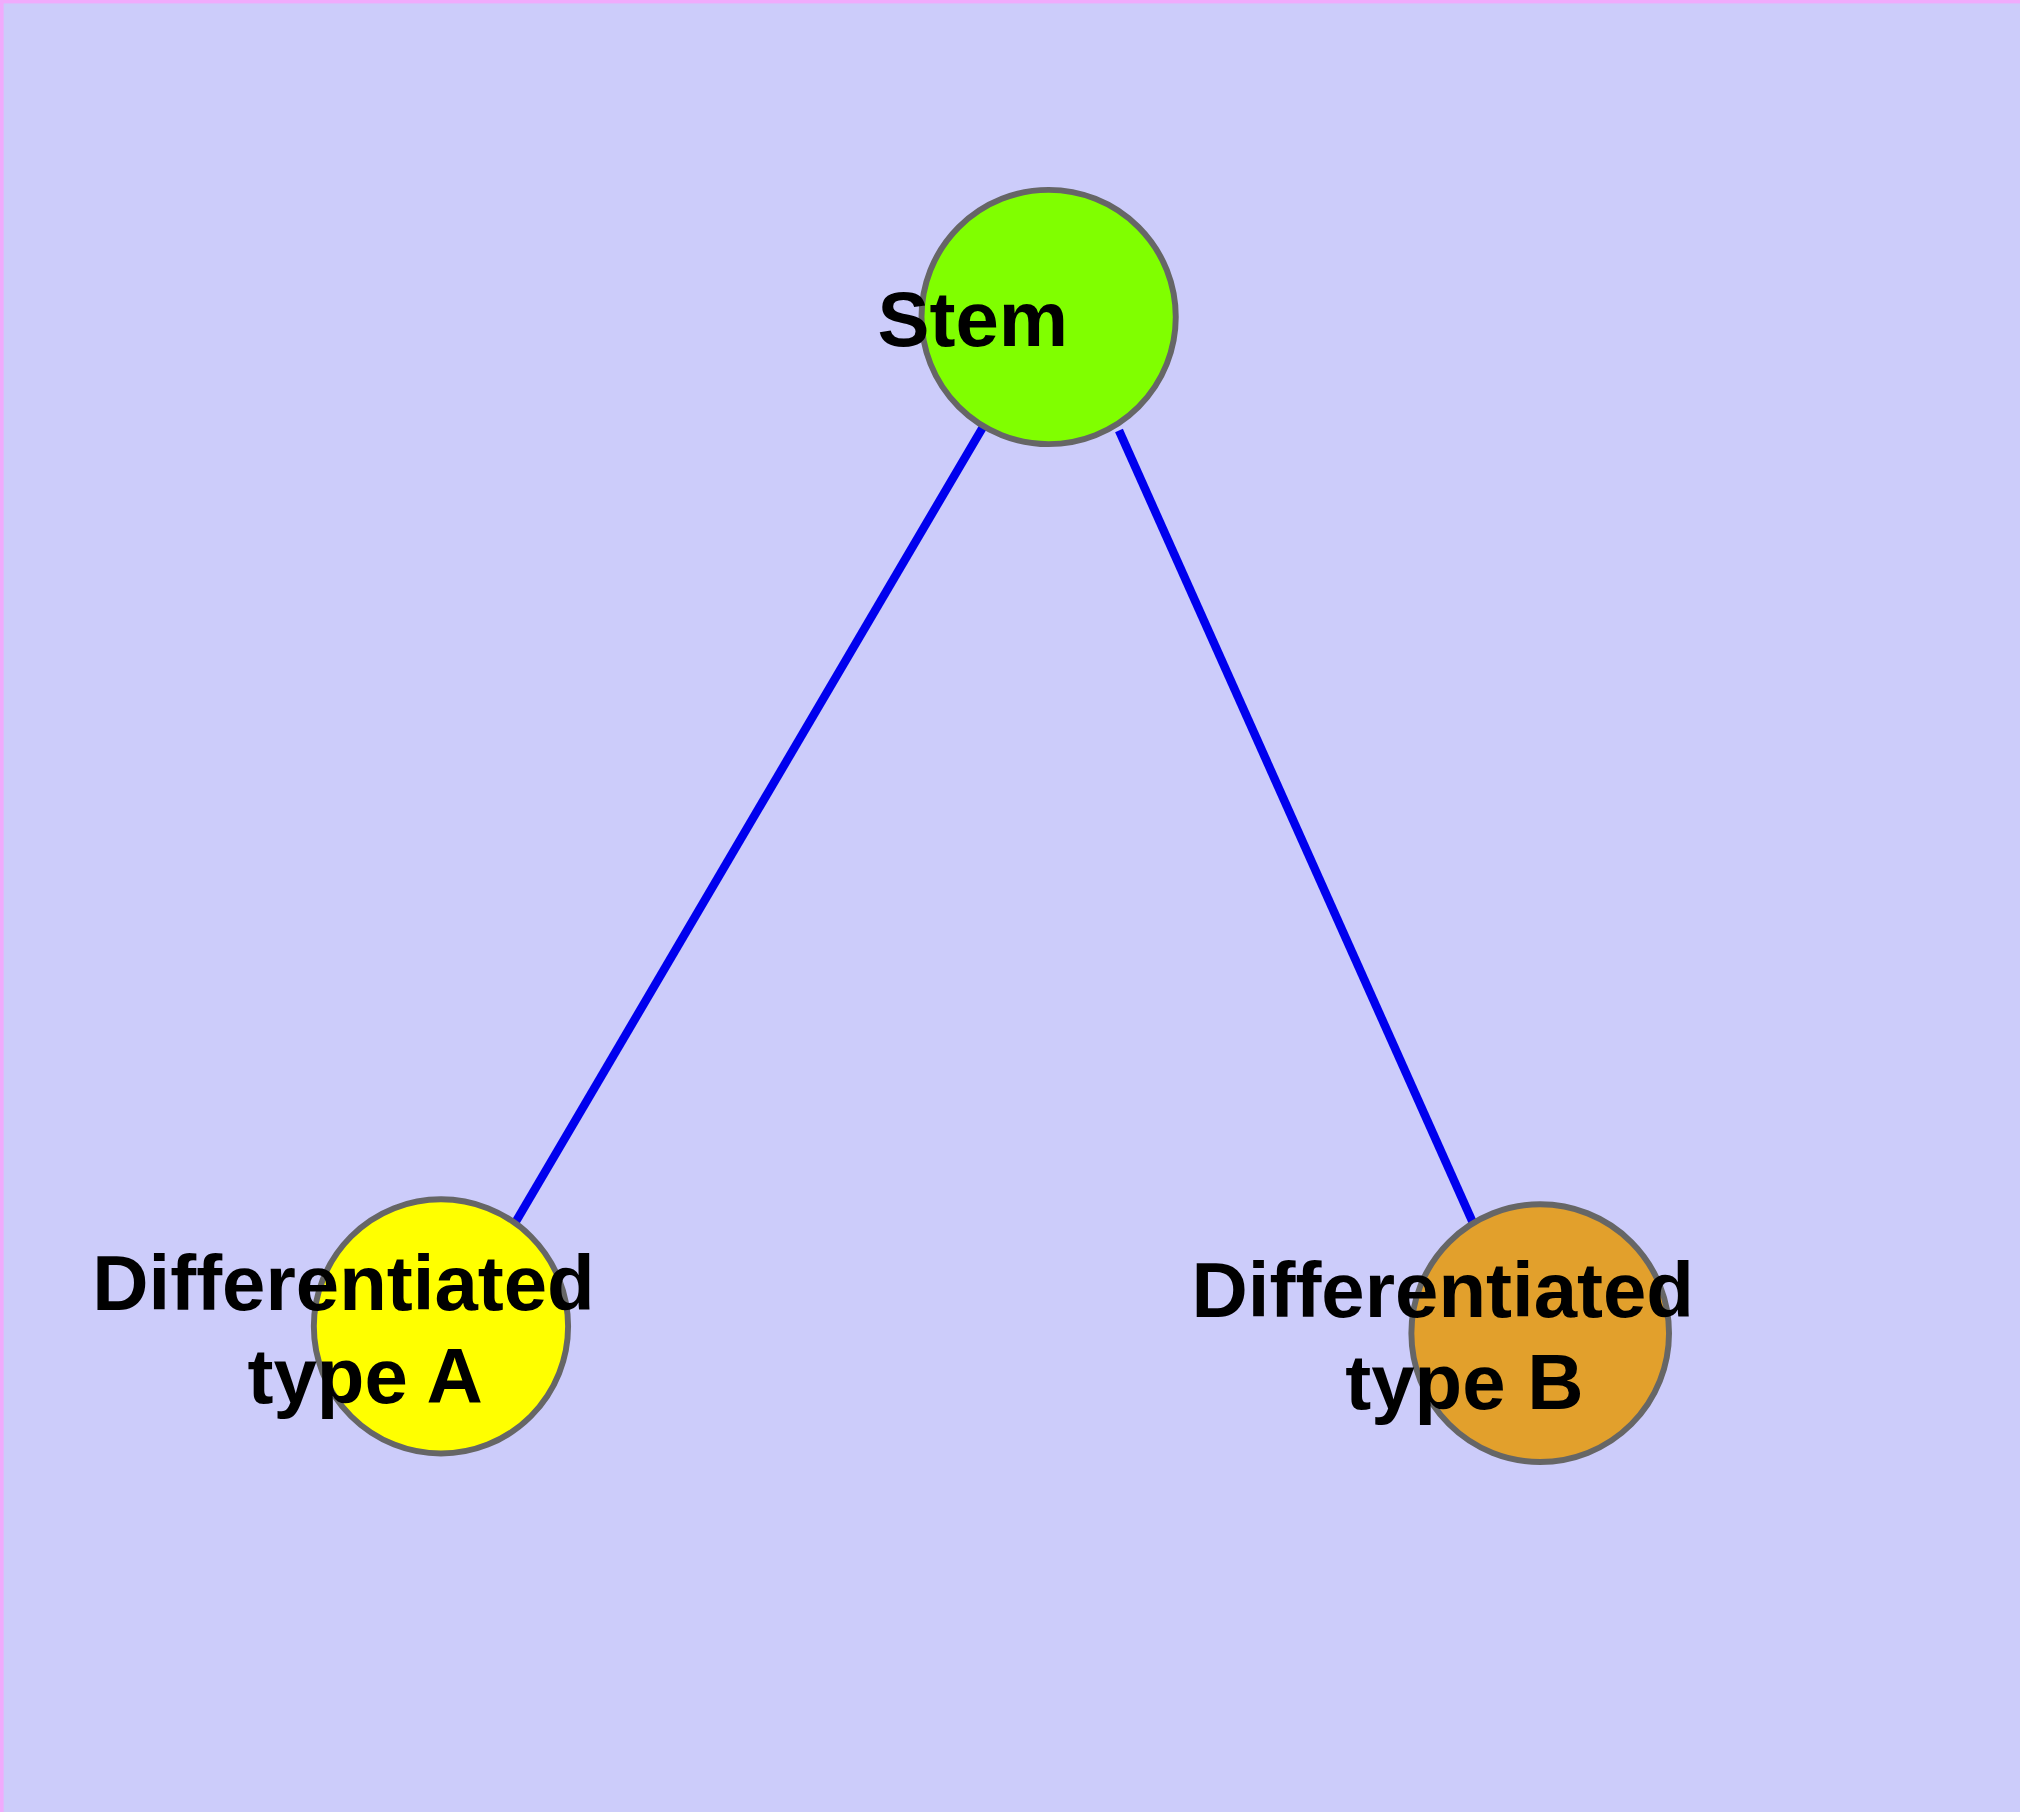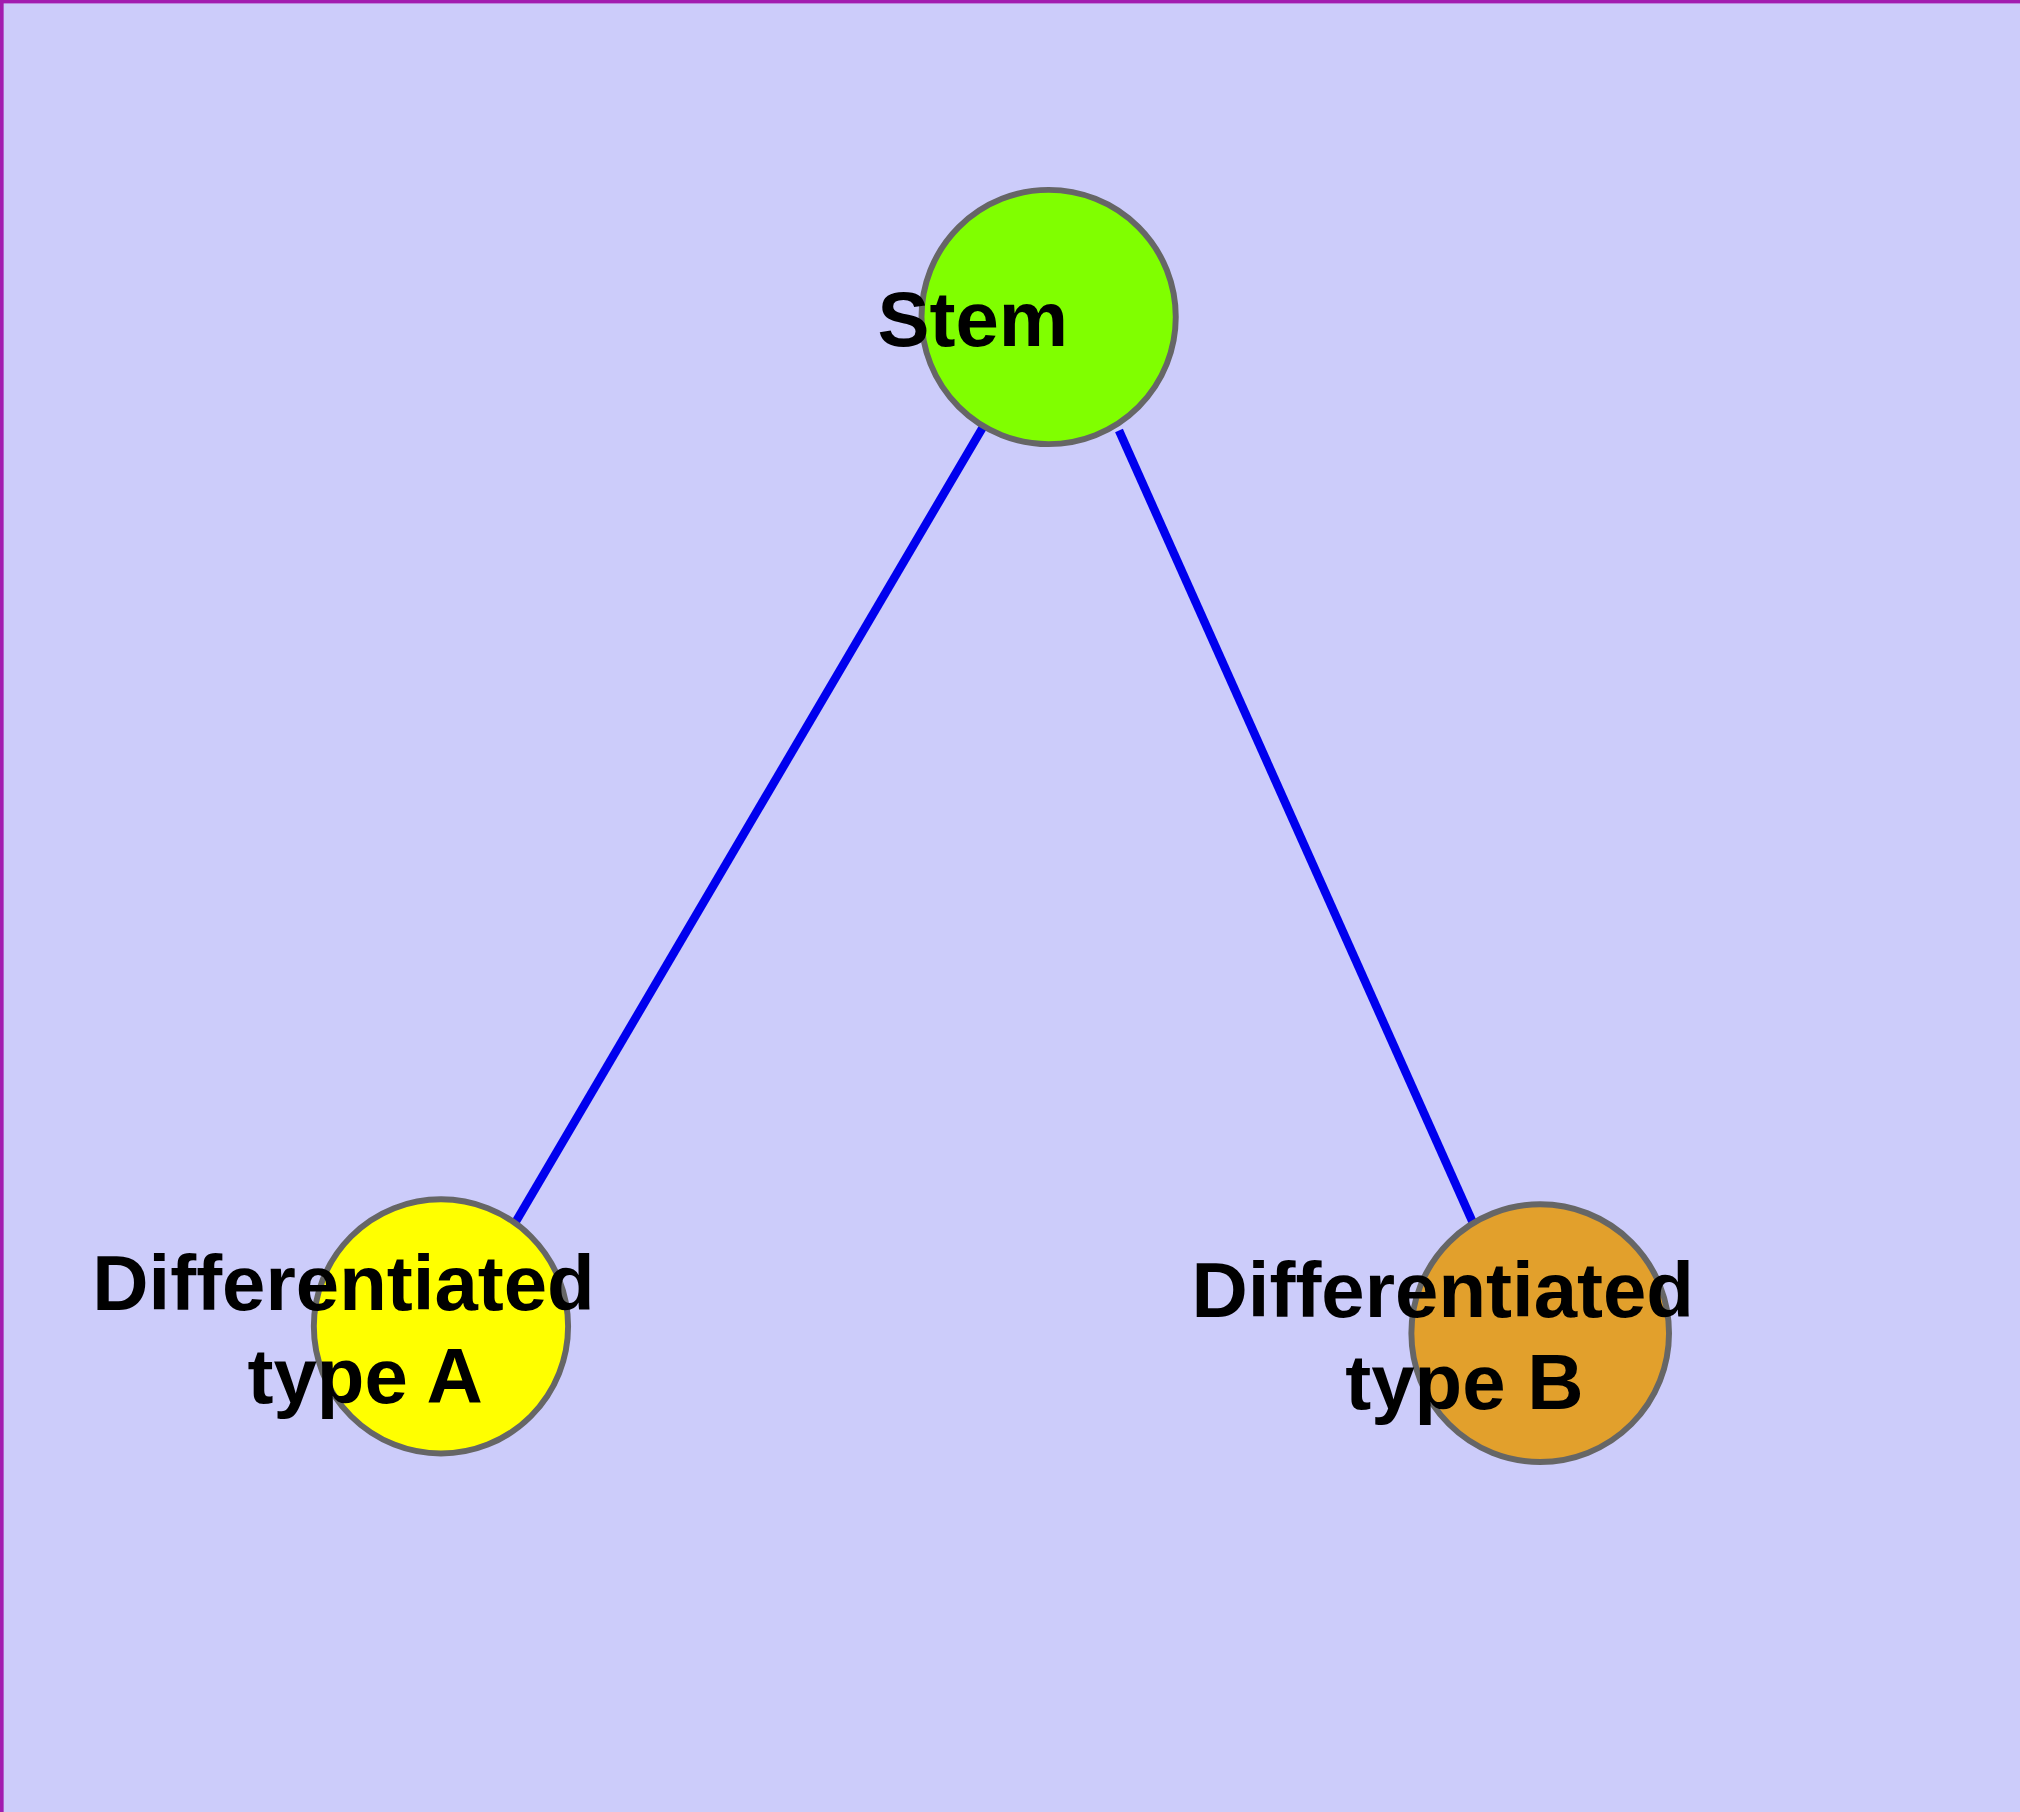--- a/index.html
+++ b/index.html
@@ -11,21 +11,21 @@
   body {
     width: 2021px;
     height: 1812px;
     overflow: hidden;
     font-family: "Liberation Sans", "DejaVu Sans", sans-serif;
   }
   #graph-canvas {
     position: relative;
     width: 2021px;
     height: 1812px;
-    background: #a21caf;
+    background: #f0abfc;
   }
   #graph-svg {
     position: absolute;
     top: 0;
     left: 0;
     width: 2021px;
     height: 1812px;
     display: block;
   }
   .node-label {

